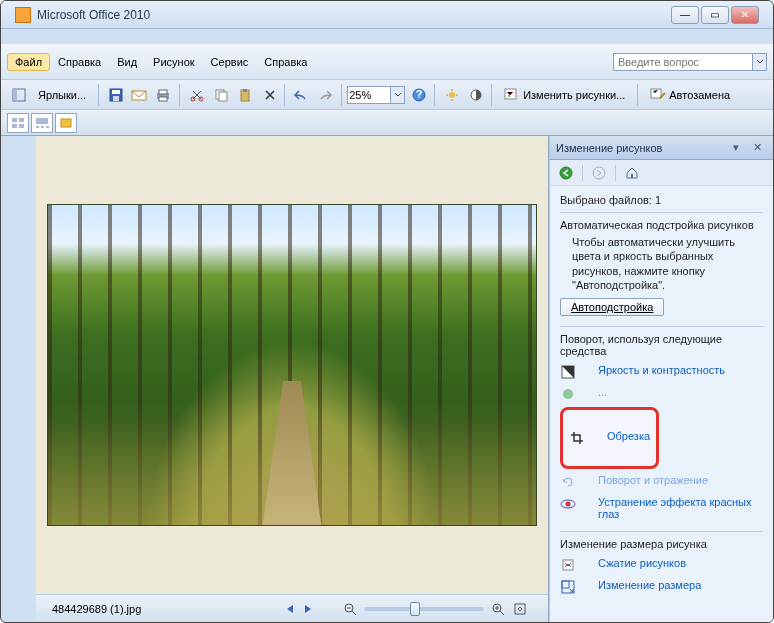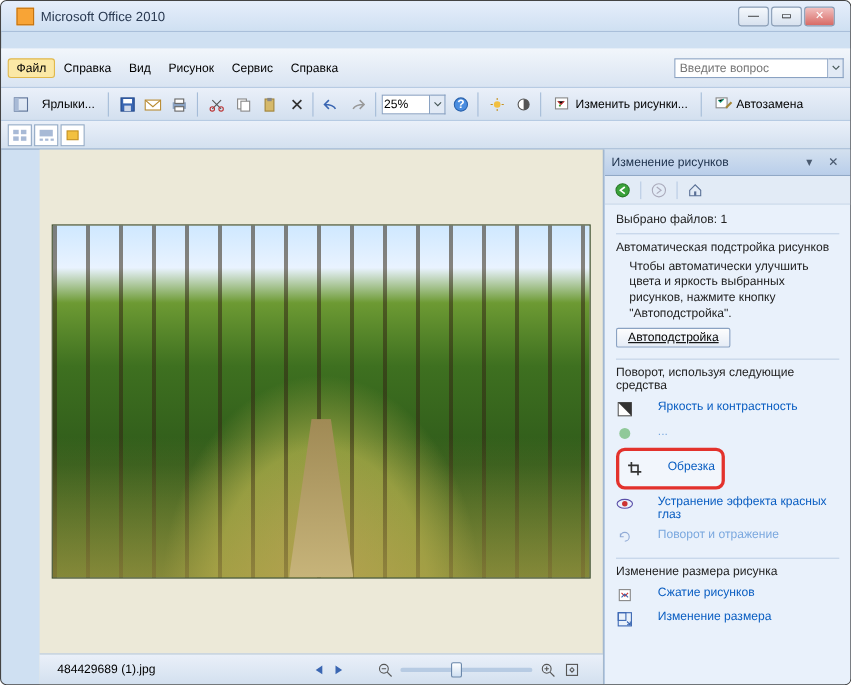--- a/index.html
+++ b/index.html
@@ -51,21 +51,21 @@
   .tp-nav { height:26px; display:flex; align-items:center; padding:0 6px; gap:4px; border-bottom:1px solid #cbd9ea; background:#e2ebf6;}
   .tp-nav .nbtn { width:20px;height:18px;border:1px solid transparent;display:flex;align-items:center;justify-content:center;cursor:pointer;border-radius:2px;}
   .tp-body { flex:1; padding: 8px 10px; overflow:auto; font-size:11px; color:#222;}
   .tp-body .sel-count { margin-bottom:6px;}
   .tp-body hr { border:0;border-top:1px solid #c1d2e6; margin:4px 0 6px;}
   .tp-body .section-title { font-weight:normal; margin-bottom:4px;}
   .tp-body .desc { margin:4px 12px 6px; line-height:1.3;}
   .tp-btn { border:1px solid #8aa2c2; background:linear-gradient(#fdfdfd,#e5ecf6); padding:2px 10px; cursor:pointer; border-radius:2px;text-decoration:underline;}
   .tool-link { display:flex; gap:22px; padding:3px 0; color:#0a5ec2; cursor:pointer; text-decoration:none;}
   .tool-link .ic { width:16px;height:16px; display:flex;align-items:center;justify-content:center; color:#333;}
-  .highlight-wrap { border:3px solid #e3322c; border-radius:8px; padding:8px 6px; margin:2px 0; display:inline-flex; background:rgba(255,255,255,0.4);}
+  .highlight-wrap { border:3px solid #e3322c; border-radius:8px; padding:20px 6px; margin:2px 0; display:inline-flex; background:rgba(255,255,255,0.4);}
   svg { display:block; }
   .tp-nav .sep { width:1px;height:16px;background:#b7cbe3;margin:0 2px;}
 </style>
 </head>
 <body>
 
 <div class="window">
 
   <div class="titlebar">
     <div class="app-icon"></div>
@@ -348,40 +348,40 @@
           <a class="tool-link" style="padding:0;">
             <span class="ic">
                 <svg width="14" height="14">
                   <path d="M4 1 L4 10 L13 10 M1 4 L10 4 L10 13" stroke="#333" fill="none" stroke-width="1.5"></path>
                 </svg>
               </span>
             <span>Обрезка</span>
           </a>
         </div>
 
+        <a class="tool-link" style="opacity:0.5;">
+          <span class="ic">
+              <svg width="14" height="14">
+                <path d="M3 7 A4 4 0 1 1 7 11" stroke="#3a66b2" fill="none"></path>
+                <path d="M3 4 L3 7 L6 7" stroke="#3a66b2" fill="none"></path>
+              </svg>
+            </span>
+          <span>Поворот и отражение</span>
+        </a>
+
         <a class="tool-link">
           <span class="ic">
               <svg width="16" height="12">
                 <ellipse cx="8" cy="6" rx="7" ry="4" fill="none" stroke="#5a4fa8"></ellipse>
                 <circle cx="8" cy="6" r="2.5" fill="#c33"></circle>
               </svg>
             </span>
           <span>Устранение эффекта красных глаз</span>
         </a>
 
-        <a class="tool-link" style="opacity:0.5;">
-          <span class="ic">
-              <svg width="14" height="14">
-                <path d="M3 7 A4 4 0 1 1 7 11" stroke="#3a66b2" fill="none"></path>
-                <path d="M3 4 L3 7 L6 7" stroke="#3a66b2" fill="none"></path>
-              </svg>
-            </span>
-          <span>Поворот и отражение</span>
-        </a>
-
         <hr style="margin-top:8px">
         <div class="section-title">Изменение размера рисунка</div>
 
         <a class="tool-link">
           <span class="ic">
               <svg width="14" height="14">
                 <rect x="2" y="2" width="10" height="10" fill="#fff" stroke="#888"></rect>
                 <path d="M4 5 L7 8 L10 5" stroke="#c33" fill="none"></path>
                 <path d="M4 9 L7 6 L10 9" stroke="#3a66b2" fill="none"></path>
               </svg>

